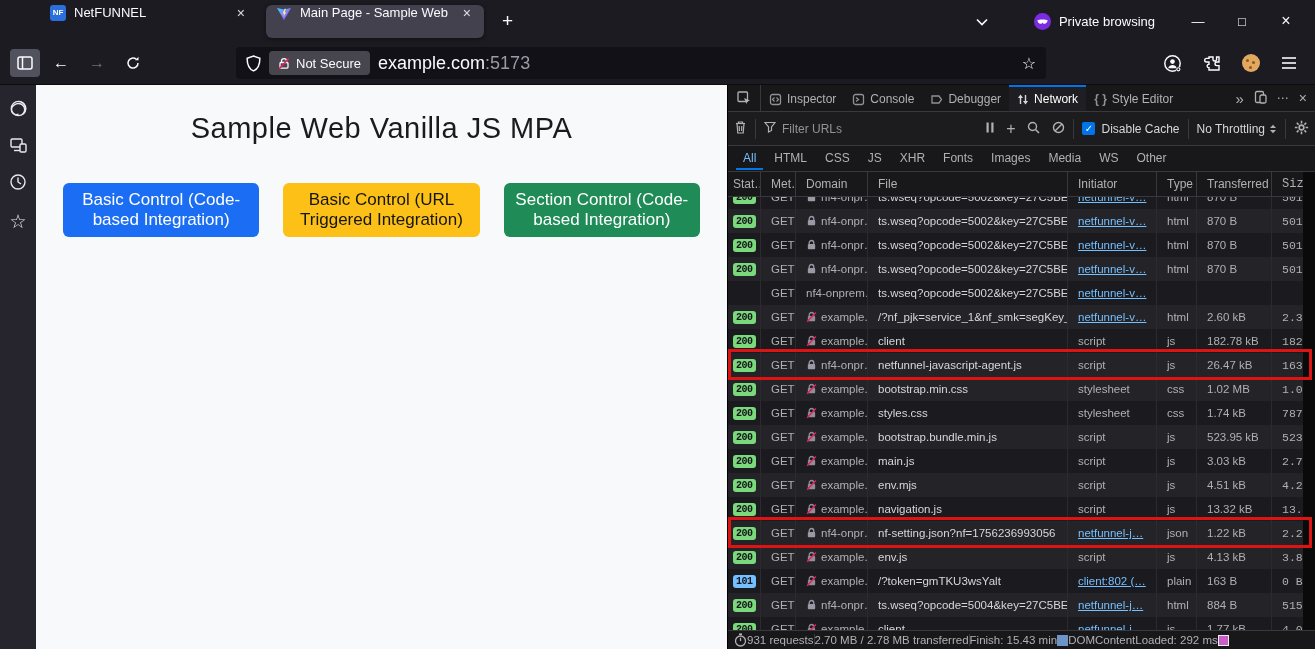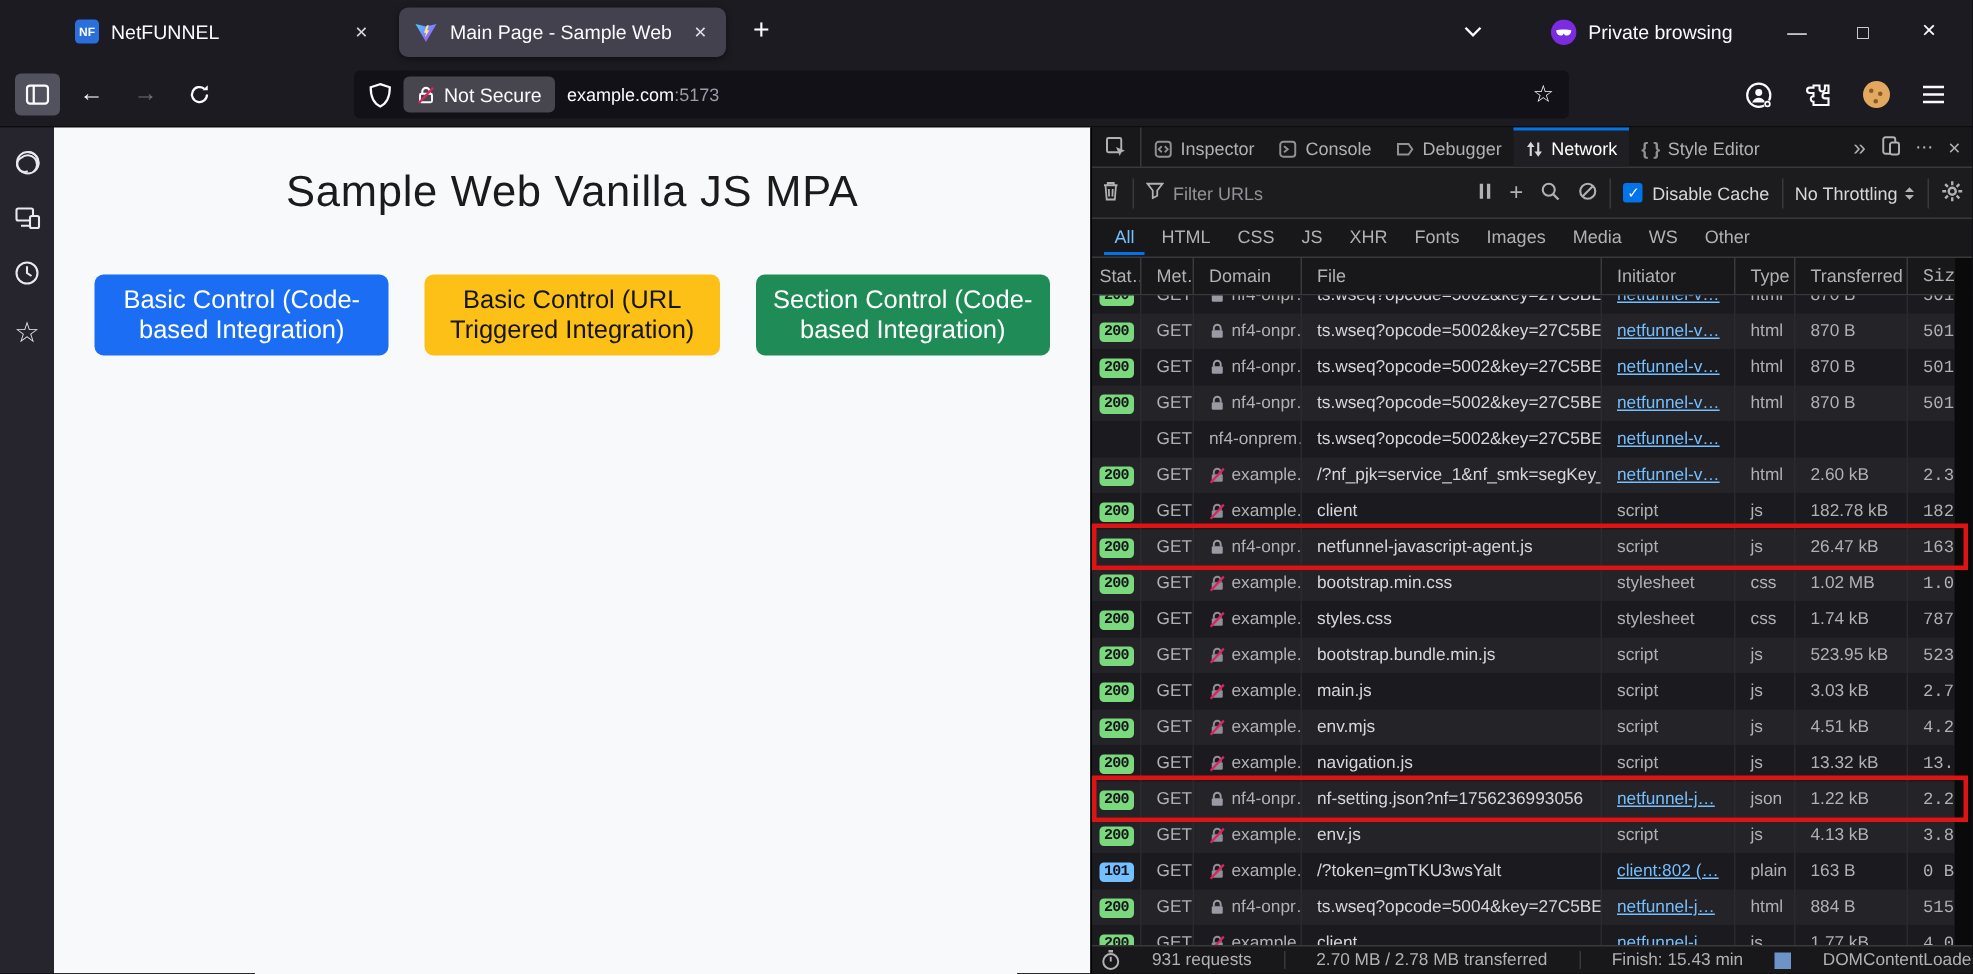--- a/index.html
+++ b/index.html
@@ -1,39 +1,39 @@
 <!DOCTYPE html>
 <html><head>
 <meta charset="utf-8">
 <style>
   * { margin:0; padding:0; box-sizing:border-box; }
   body { font-family:"Liberation Sans", sans-serif; background:#000; }
   .screen { position:relative; width:1315px; height:649px; background:#1c1b22; overflow:hidden; }
 
   
   .tabbar { height:42px; display:flex; align-items:center; padding-left:40px; background:#1c1b22; }
-  .btab { display:flex; align-items:center; gap:8px; width:218px; height:33px; border-radius:6px; padding:0 10px; margin-right:8px; color:#fbfbfe; font-size:13px; }
+  .btab { display:flex; align-items:flex-start; gap:8px; width:218px; height:33px; border-radius:6px; padding:0 10px; margin-right:8px; color:#fbfbfe; font-size:13px; }
   .btab.active { background:#42414d; box-shadow:0 1px 4px rgba(0,0,0,.5); }
   .btab .ttitle { flex:1; white-space:nowrap; overflow:hidden; }
   .tclose { color:#fbfbfe; font-size:14px; opacity:.85; padding:0 3px; }
   .nf-fav { width:16px; height:16px; border-radius:3px; background:#2a6fdb; color:#fff; font-size:8px; font-weight:bold; display:flex; align-items:center; justify-content:center; flex:none; }
   .newtab { color:#fbfbfe; font-size:19px; padding:0 10px; }
   .tab-right { margin-left:auto; display:flex; align-items:center; gap:6px; padding-right:10px; }
   .chev { margin-right:40px; }
   .private { display:flex; align-items:center; gap:8px; color:#fbfbfe; font-size:13px; margin-right:18px; }
   .winbtn { width:38px; height:30px; display:flex; align-items:center; justify-content:center; color:#fbfbfe; font-size:13px; }
 
   
   .toolbar { height:43px; display:flex; align-items:center; padding:0 10px; background:#1c1b22; border-bottom:1px solid #0c0c0d; }
   .toolbtn { width:30px; height:28px; display:flex; align-items:center; justify-content:center; color:#fbfbfe; font-size:16px; border-radius:4px; margin-right:6px; flex:none; }
   .toolbtn.active-tool { background:#52525e; }
   .fwd { color:#6f6e7a; }
   .urlbar { flex:none; width:810px; height:32px; margin-left:82px; background:#121117; border-radius:4px; display:flex; align-items:center; padding:0 10px; gap:8px; }
   .secbadge { display:flex; align-items:center; gap:6px; background:#47464f; border-radius:4px; height:24px; padding:0 9px; color:#fbfbfe; font-size:13px; flex:none; }
-  .urltext { font-size:12px; color:#fbfbfe; white-space:nowrap; }
+  .urltext { font-size:18px; color:#fbfbfe; white-space:nowrap; }
   .urltext .port { color:#9b9aa6; }
   .star { margin-left:auto; color:#fbfbfe; font-size:16px; }
   .nav-right { margin-left:auto; display:flex; align-items:center; gap:21px; padding-right:8px; }
   .nav-right .ricon { color:#fbfbfe; display:flex; align-items:center; }
   .cookie { width:18px; height:18px; border-radius:50%; background:#e2a85f; position:relative; }
   .cookie:before { content:""; position:absolute; left:4px; top:5px; width:3px; height:3px; border-radius:50%; background:#8a5a22; box-shadow:6px 2px 0 #8a5a22, 3px 7px 0 #8a5a22; }
 
   
   .content { display:flex; height:564px; }
   .ffsidebar { width:36px; background:#26252e; display:flex; flex-direction:column; align-items:center; padding-top:14px; gap:19px; flex:none; }
@@ -89,21 +89,21 @@
   .cell.c-status { padding-left:5px; }
   .cell.c-file { color:#d7d7db; }
   .badge { font-family:"Liberation Mono", monospace; font-size:10px; font-weight:bold; color:#15141a; border-radius:3px; padding:1px 3px; letter-spacing:-.5px; }
   .b-ok   { background:#7ad97c; }
   .b-info { background:#74bfff; }
   .dicon { display:flex; margin-right:4px; flex:none; }
   .ilink { color:#75bfff; text-decoration:underline; }
   .hlbox { position:absolute; left:0; width:584px; height:31px; border:3px solid #dd1314; z-index:6; pointer-events:none; }
   .vscroll { position:absolute; right:0; top:87px; width:12px; height:458px; background:#0a0a0b; z-index:4; }
 
-  .dt-status { height:19px; display:flex; align-items:center; gap:21px; border-top:1px solid #38383d; padding:0 6px; font-size:11.5px; color:#b1b1b3; white-space:nowrap; overflow:hidden; background:#18181a; }
+  .dt-status { height:19px; display:flex; align-items:center; gap:0; border-top:1px solid #38383d; padding:0 6px; font-size:11.5px; color:#b1b1b3; white-space:nowrap; overflow:hidden; background:#18181a; }
   .dt-status .ssep { width:1px; height:12px; background:#38383d; flex:none; }
   .sq { width:11px; height:11px; flex:none; }
   .sq-dcl { background:#6d94c6; }
   .sq-load { background:#c85fc8; border:1px solid #ededf0; }
 </style>
 </head>
 <body>
 
 <div class="screen">
 

